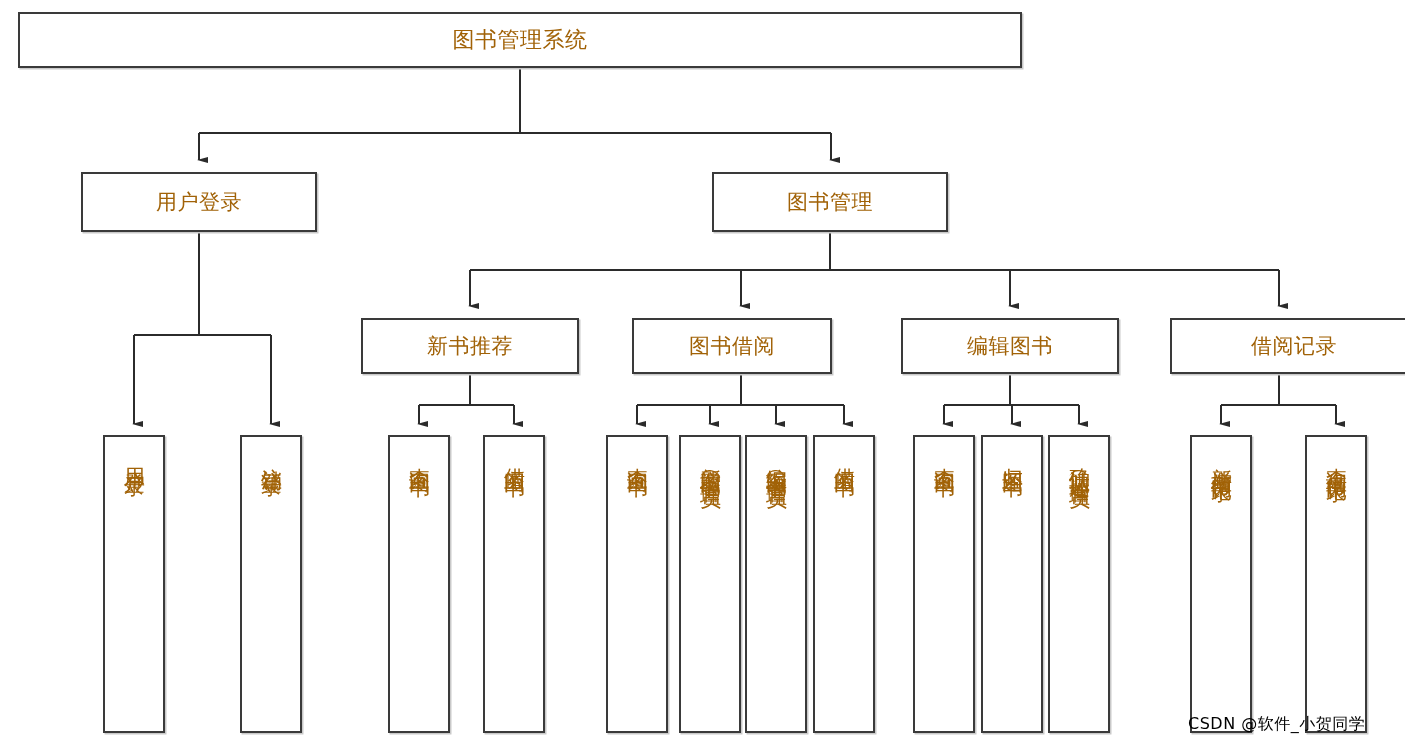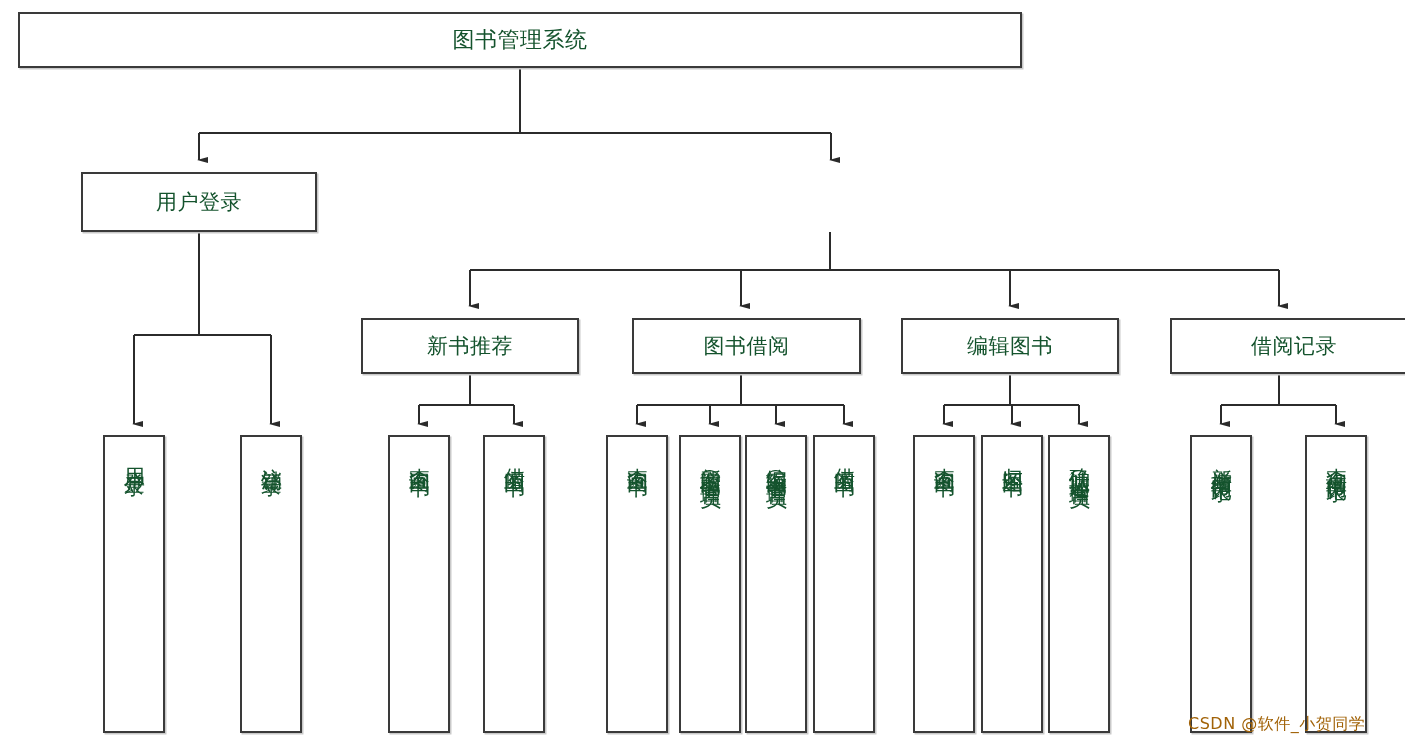--- a/index.html
+++ b/index.html
@@ -25,21 +25,21 @@
     position: absolute;
     box-sizing: border-box;
     background: #ffffff;
     border: 2.5px solid #3a3a3a;
     box-shadow: 1.5px 1.5px 0 0 #c9c9c9;
     display: flex;
     align-items: center;
     justify-content: center;
   }
   .node-label {
-    color: #14532d;
+    color: #a16207;
     font-size: 21px;
     line-height: 1.18;
     letter-spacing: 0.5px;
     white-space: nowrap;
     text-align: center;
     user-select: none;
   }
   .node-box.vertical {
     align-items: flex-start;
     padding-top: 14px;
@@ -62,21 +62,21 @@
     top: 0;
     width: 1405px;
     height: 747px;
     pointer-events: none;
   }
   #watermark {
     position: absolute;
     left: 1188px;
     top: 714px;
     font-size: 16px;
-    color: #a16207;
+    color: #000000;
     letter-spacing: 0.5px;
     white-space: nowrap;
     user-select: none;
   }
 </style>
 </head>
 <body>
 
 <div id="diagram-root">
 
@@ -130,25 +130,28 @@
     </g>
   </svg>
 
   <div class="node-box root" style="left:18px; top:12px; width:1004px; height:56px;">
     <span class="node-label">图书管理系统</span>
   </div>
 
   <div class="node-box" style="left:81px; top:172px; width:236px; height:60px;">
     <span class="node-label">用户登录</span>
   </div>
+  <div class="node-box" style="left:712px; top:172px; width:236px; height:60px;">
+    <span class="node-label">图书管理</span>
+  </div>
 
   <div class="node-box" style="left:361px; top:318px; width:218px; height:56px;justify-content:center;">
     <span class="node-label">新书推荐</span>
   </div>
-  <div class="node-box" style="left:632px; top:318px; width:229px; height:56px;">
+  <div class="node-box" style="left:632px; top:318px; width:200px; height:56px;">
     <span class="node-label">图书借阅</span>
   </div>
   <div class="node-box" style="left:901px; top:318px; width:218px; height:56px;">
     <span class="node-label">编辑图书</span>
   </div>
   <div class="node-box" style="left:1170px; top:318px; width:248px; height:56px;">
     <span class="node-label">借阅记录</span>
   </div>
 
   <div class="node-box vertical" style="left:103px; top:435px; width:62px; height:298px;">

